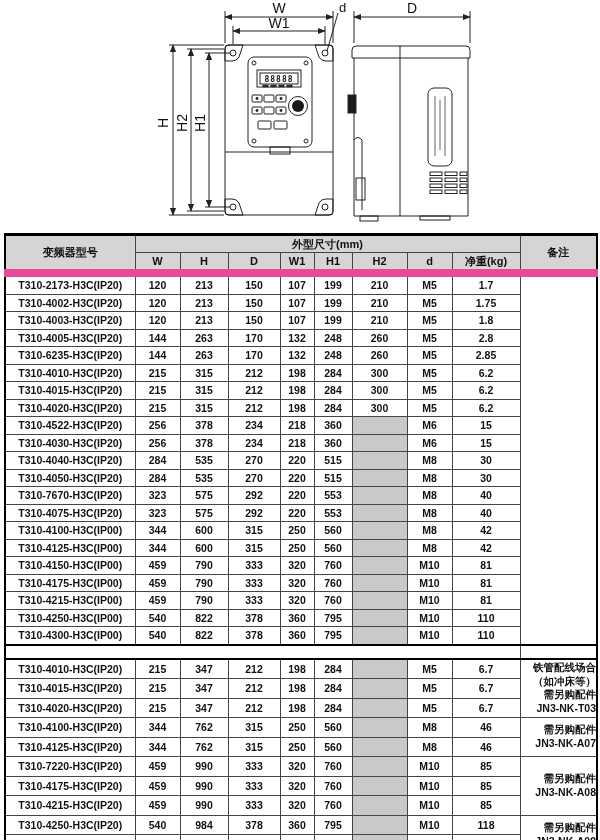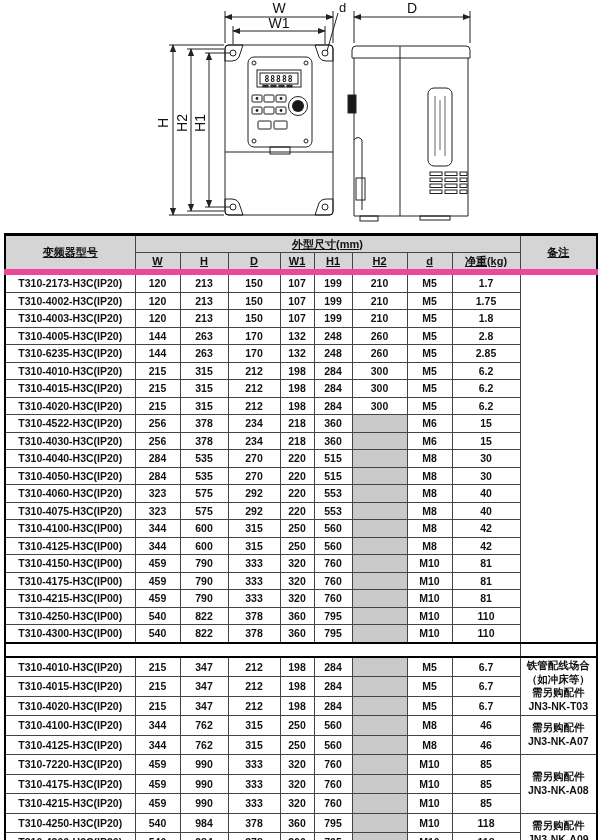--- a/index.html
+++ b/index.html
@@ -10,27 +10,27 @@
   .drawing{width:600px;height:233px;position:relative;}
   svg text{font-family:"Liberation Sans",sans-serif;fill:#111;}
   .seg{font-family:"DejaVu Sans Mono",monospace;font-weight:bold;letter-spacing:1px;}
   .dim-label{font-size:14px;}
   .d-label{font-size:13px;}
   table.dim-table{border-collapse:collapse;table-layout:fixed;width:592px;margin:0 0 0 4px;
     border:2px solid #000;border-top-width:3px;border-bottom-width:3px;}
   th,td{border:1px solid var(--cell-line);font-weight:bold;text-align:center;padding:0;
     font-size:10.5px;line-height:1.15;overflow:hidden;white-space:nowrap;}
   thead th{background:var(--header-bg);font-size:11px;height:16px;}
-  thead{border-bottom:6px solid #ec4899;text-decoration:underline;}
+  thead{border-bottom:8px solid #ec4899;}
   tbody td{background:#fff;}
   td.empty{background:var(--empty-bg);}
   tr.s0 td{height:16.5px;}
   tr.s1 td{height:18.5px;}
   tr.separator td{height:12px;border-top:2px solid #000;border-bottom:2px solid #000;}
-  td.remark{font-size:10.5px;white-space:normal;line-height:1.3;}
+  td.remark{font-size:10.5px;white-space:normal;line-height:1.3;text-align:right;}
 </style>
 </head>
 <body>
 
 <div class="drawing">
 <svg width="600" height="233" viewBox="0 0 600 233">
   <defs>
     <marker id="arr" viewBox="0 0 10 10" refX="9" refY="5" markerWidth="8" markerHeight="8" orient="auto-start-reverse">
       <path d="M0,1 L10,5 L0,9 z" fill="#222"></path>
     </marker>
@@ -295,21 +295,21 @@
         <td>284</td>
         <td>535</td>
         <td>270</td>
         <td>220</td>
         <td>515</td>
         <td class="empty"></td>
         <td>M8</td>
         <td>30</td>
       </tr>
       <tr class="s0">
-        <td>T310-4060-H3C(IP20)</td>
+        <td>T310-7670-H3C(IP20)</td>
         <td>323</td>
         <td>575</td>
         <td>292</td>
         <td>220</td>
         <td>553</td>
         <td class="empty"></td>
         <td>M8</td>
         <td>40</td>
       </tr>
       <tr class="s0">

